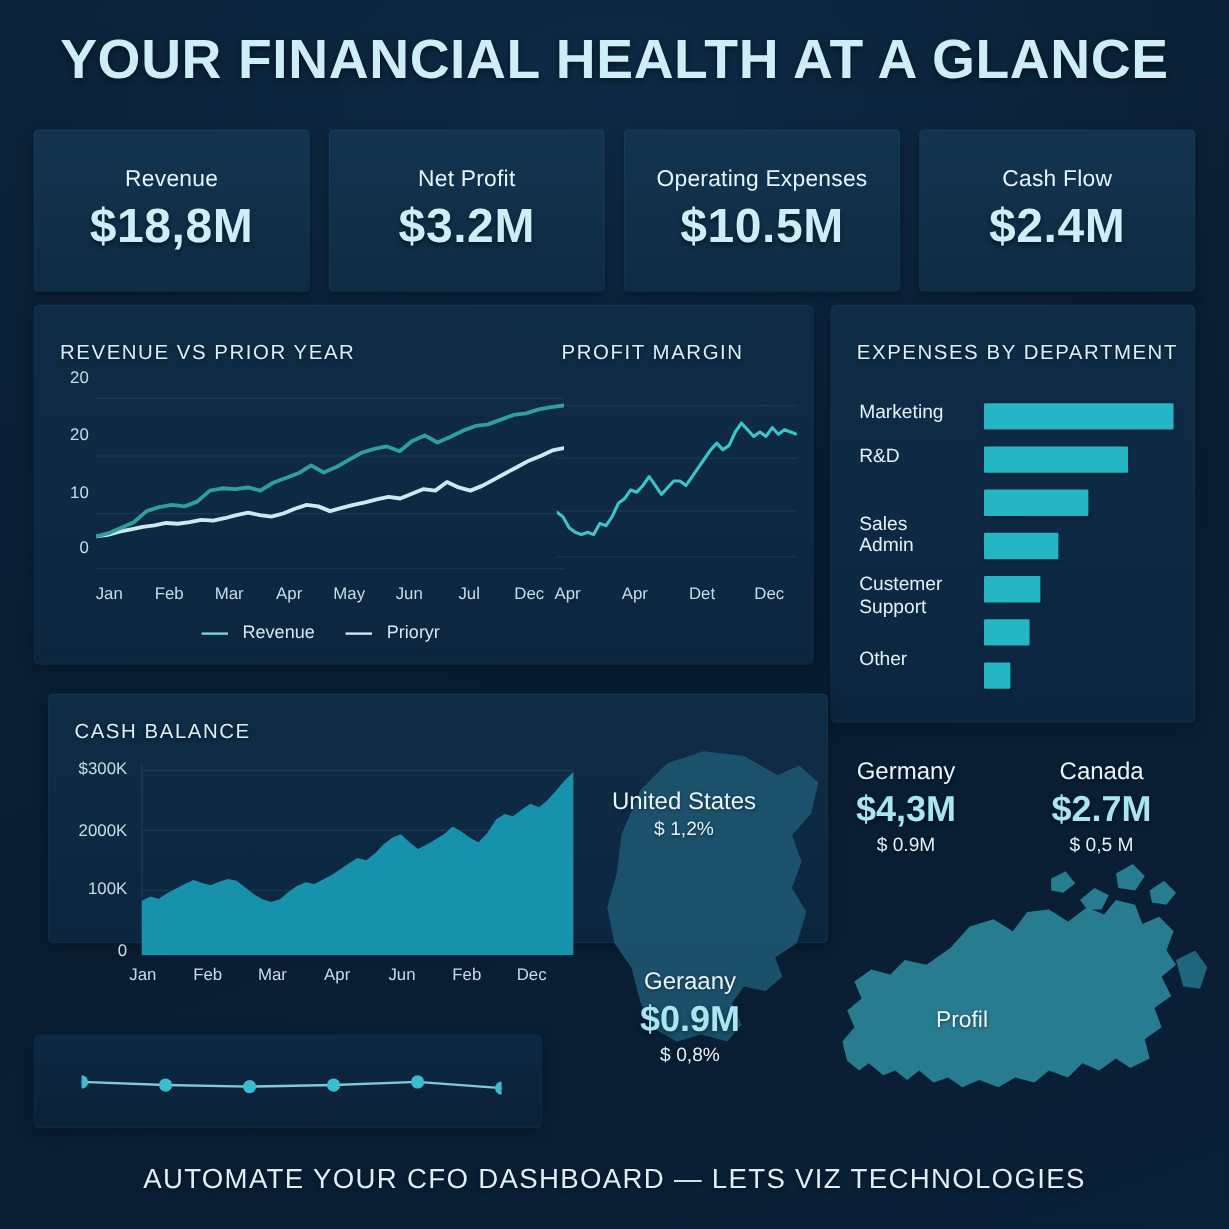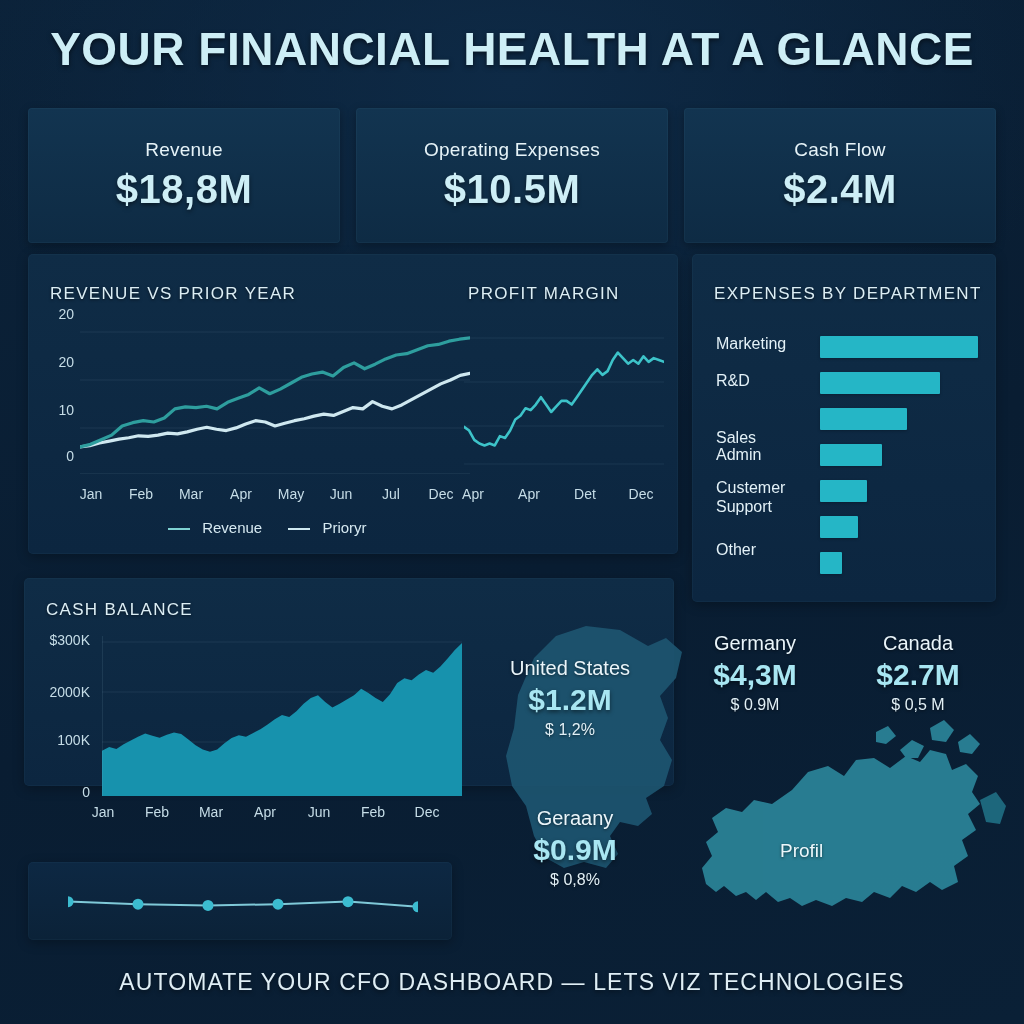--- a/index.html
+++ b/index.html
@@ -47,21 +47,21 @@
     background:linear-gradient(180deg,#0f2c46 0%,#0c2640 100%);
     box-shadow:inset 0 0 0 1px rgba(120,190,215,.045), 0 3px 12px rgba(0,0,0,.28);
   }
   .panel-title{
     position:absolute;font-size:17px;letter-spacing:1.3px;color:#dceef5;
     text-shadow:0 1px 3px rgba(0,0,0,.5);
   }
 
   #panel-lines{left:28px;top:254px;width:650px;height:300px;}
   #panel-exp{left:692px;top:254px;width:304px;height:348px;}
-  #panel-cash{left:24px;top:578px;width:650px;height:208px;}
+  #panel-cash{left:40px;top:578px;width:650px;height:208px;}
   #panel-spark{left:28px;top:862px;width:424px;height:78px;}
 
   .axis-lbl{position:absolute;font-size:14px;color:#c6dde7;}
   .axis-lbl.y{text-align:right;}
 
   svg{display:block;position:absolute;}
 
   
   .bar-label{
     position:absolute;font-size:16px;color:#e3f1f7;line-height:19px;
@@ -98,20 +98,24 @@
 <body>
 
 <div id="dash">
 
   <div class="title">YOUR FINANCIAL HEALTH AT A GLANCE</div>
 
   <div class="kpi-row">
     <div class="kpi">
       <div class="kpi-label">Revenue</div>
       <div class="kpi-value">$18,8M</div>
+    </div>
+    <div class="kpi">
+      <div class="kpi-label">Net Profit</div>
+      <div class="kpi-value">$3.2M</div>
     </div>
     <div class="kpi">
       <div class="kpi-label">Operating Expenses</div>
       <div class="kpi-value">$10.5M</div>
     </div>
     <div class="kpi">
       <div class="kpi-label">Cash Flow</div>
       <div class="kpi-value">$2.4M</div>
     </div>
   </div>
@@ -249,21 +253,20 @@
         <path d="M440,150 L452,140 L464,146 L458,158 L446,158 Z" fill="#2a8296"></path>
         <path d="M470,128 L484,120 L494,130 L486,142 L472,140 Z" fill="#2a8296"></path>
         <path d="M498,142 L510,134 L520,144 L512,154 L500,152 Z" fill="#2a8296"></path>
         <path d="M416,132 L428,126 L436,136 L426,144 L416,142 Z" fill="#2a8296"></path>
         <path d="M520,200 L536,192 L546,206 L540,224 L526,222 Z" fill="#1f6b80"></path>
       </g>
     </svg>
     <div id="geo-items">
         <div class="geo-item" style="left: 10px; top: 55px; width: 200px;">
           <div class="geo-name">United States</div>
-          <div class="geo-value">$1.2M</div>
           <div class="geo-sub">$ 1,2%</div>
         </div>
         <div class="geo-item" style="left: 200px; top: 30px; width: 190px;">
           <div class="geo-name">Germany</div>
           <div class="geo-value">$4,3M</div>
           <div class="geo-sub">$ 0.9M</div>
         </div>
         <div class="geo-item" style="left: 368px; top: 30px; width: 180px;">
           <div class="geo-name">Canada</div>
           <div class="geo-value">$2.7M</div>

